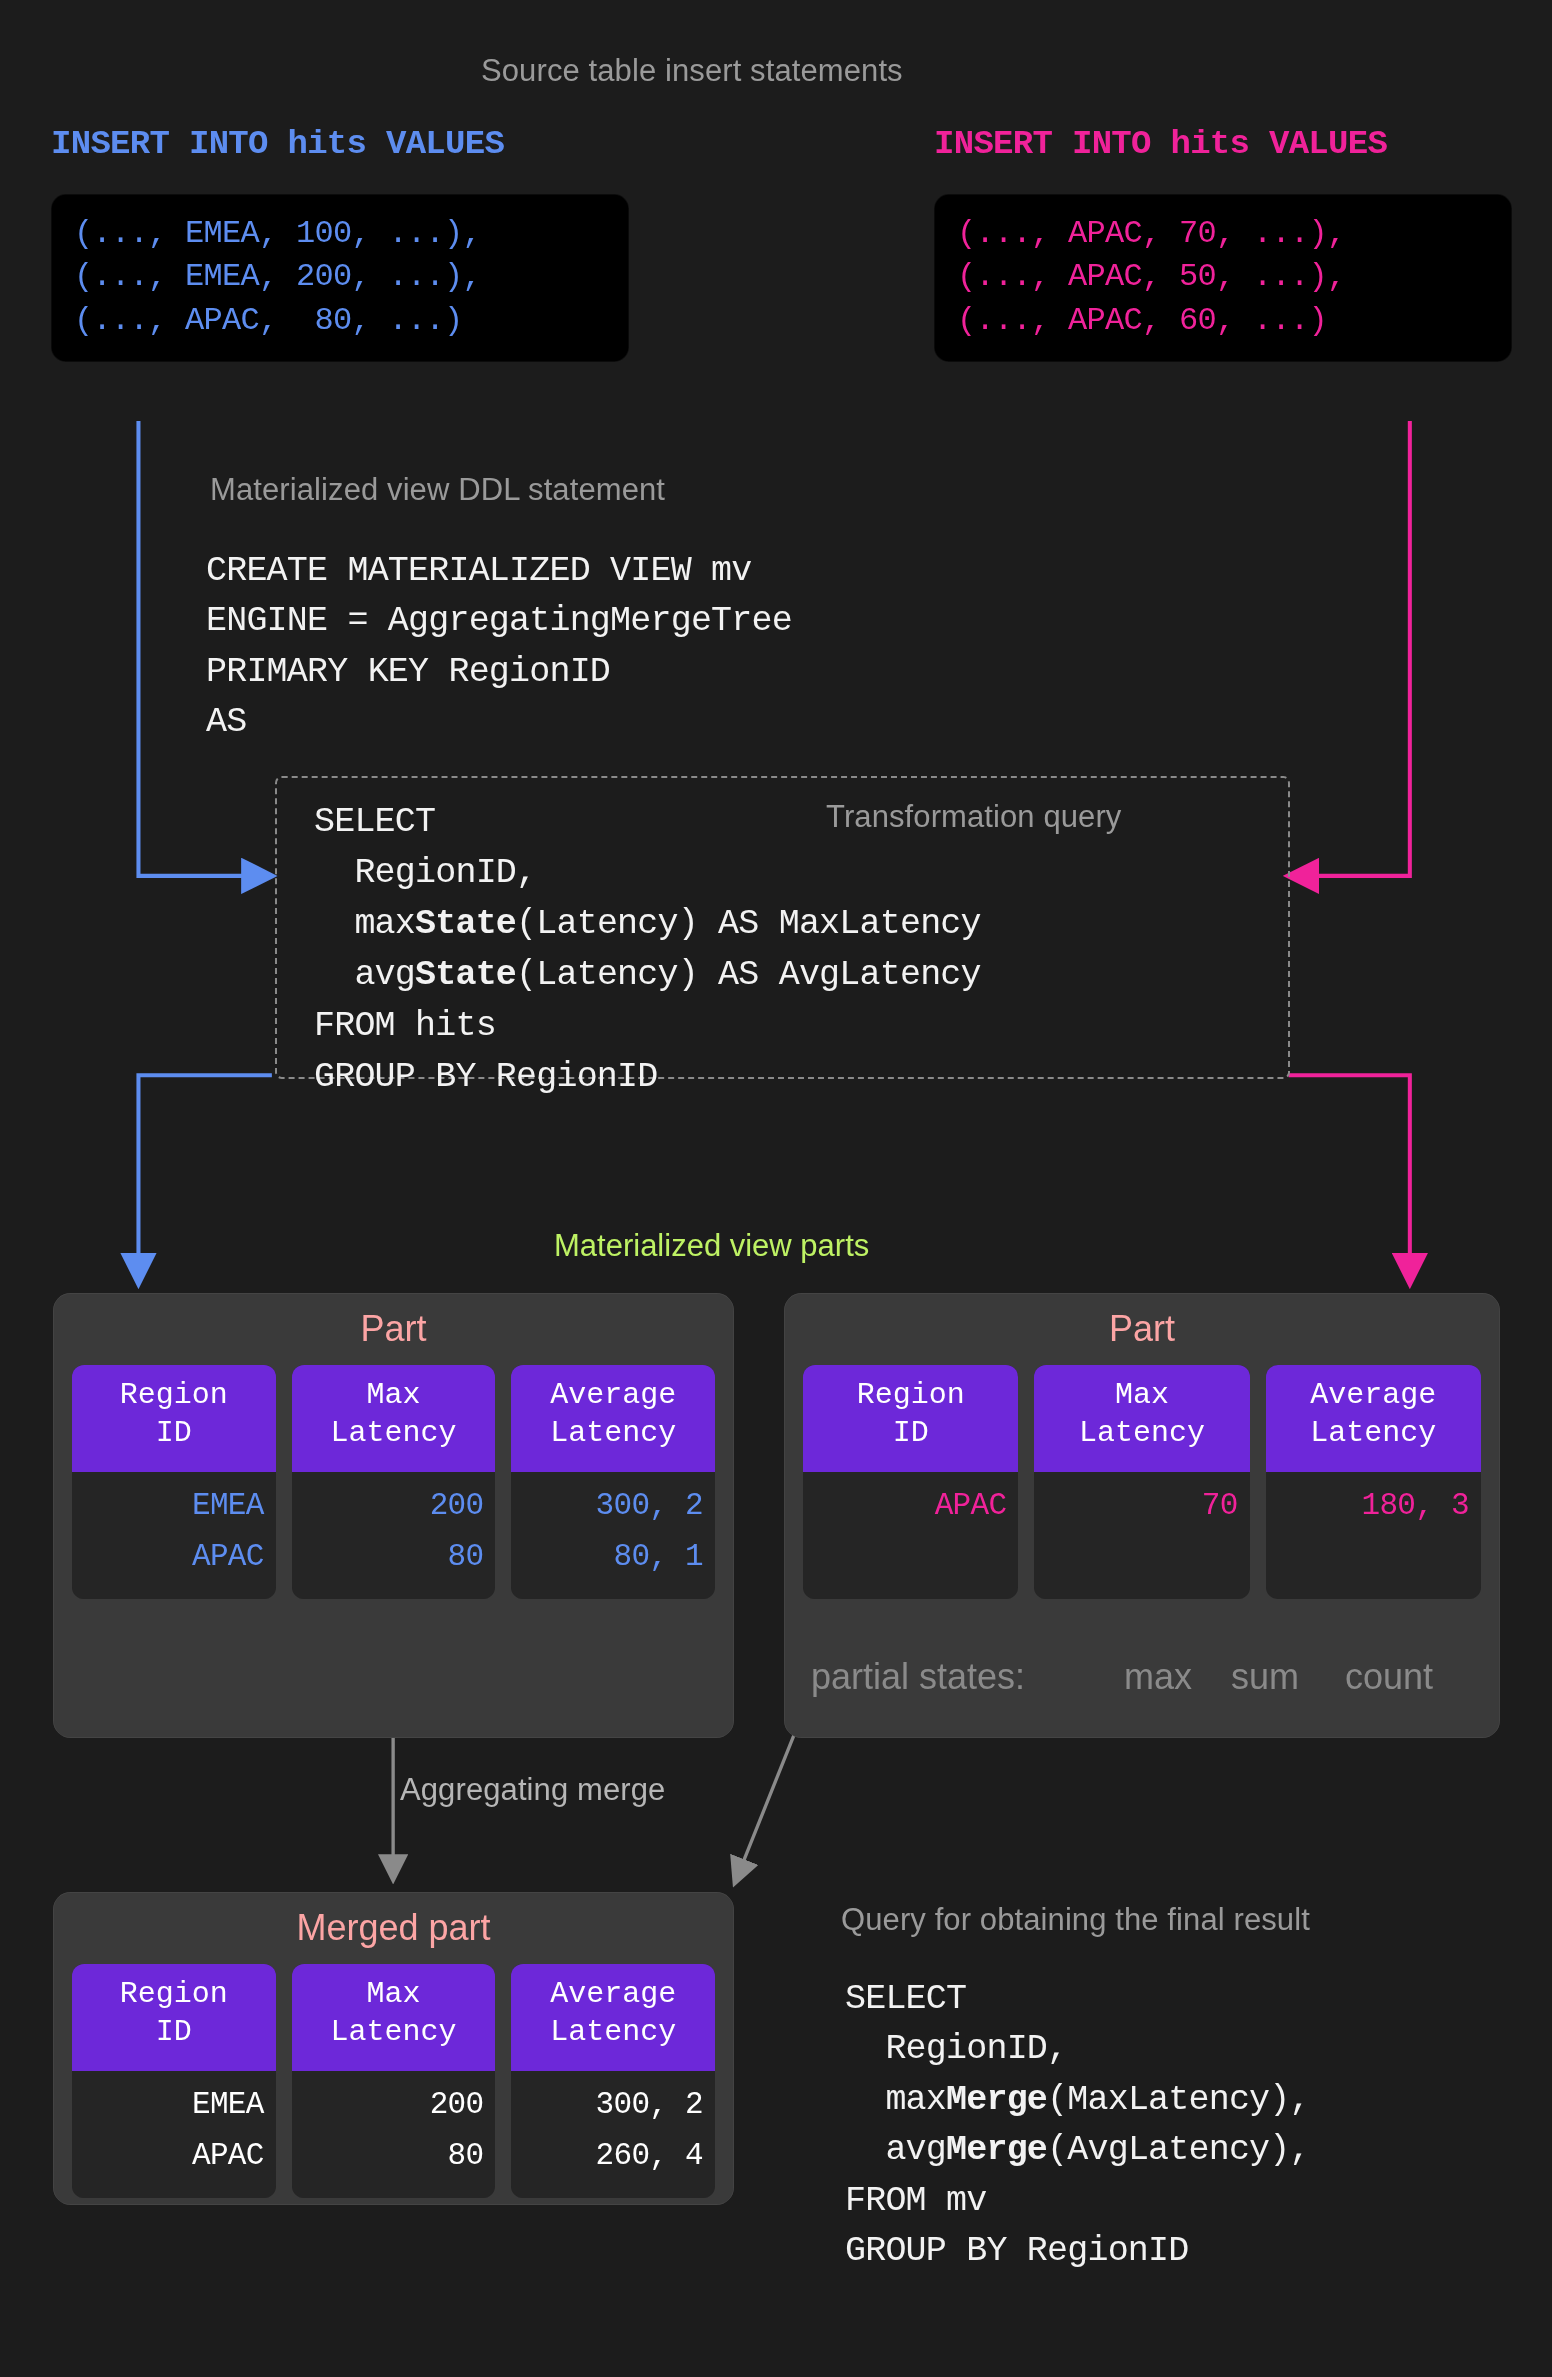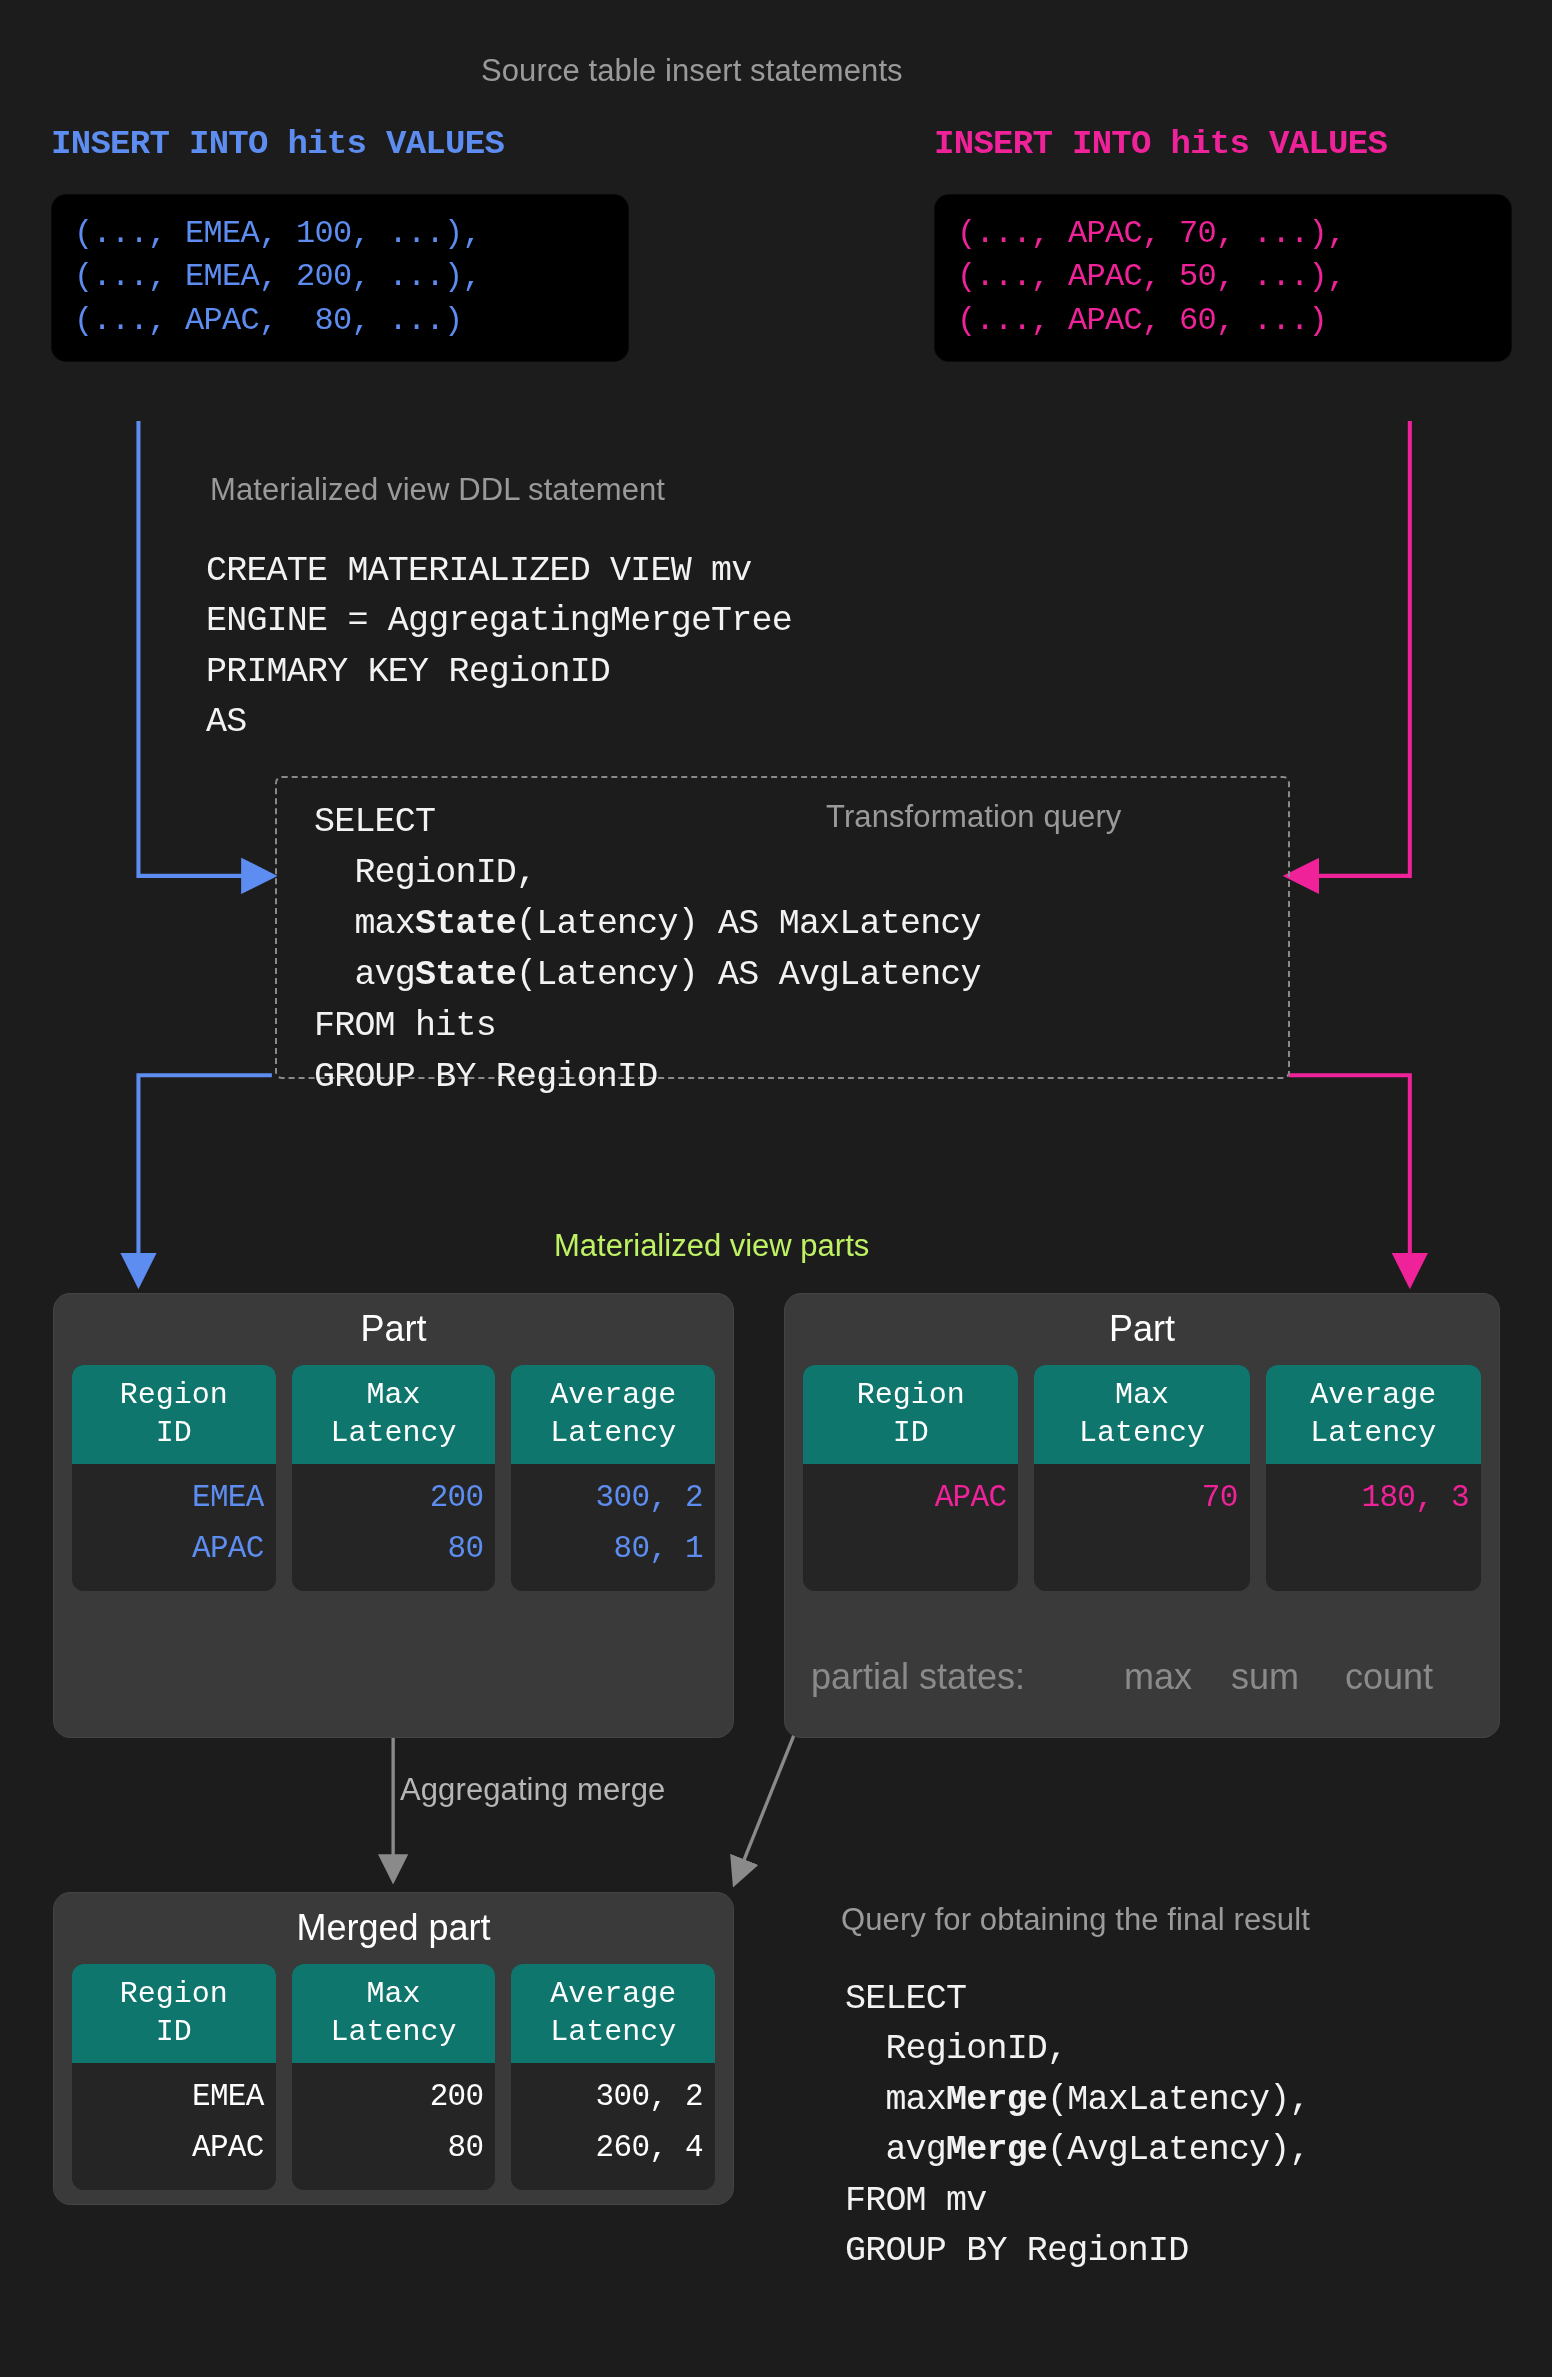--- a/index.html
+++ b/index.html
@@ -49,33 +49,33 @@
     font-size:35px;line-height:1.46;white-space:pre;color:#f2f2f2;letter-spacing:-0.8px;
   }
   .tq-line b{font-weight:700;}
 
   
   .part-card{
     background:#3a3a3a;border-radius:17.5px;
     box-shadow:inset 0 0 0 0.7px rgba(255,255,255,0.07);
   }
   .part-title{
-    text-align:center;font-size:36px;color:#ffffff;padding-top:15px;
+    text-align:center;font-size:36px;color:#fca5a5;padding-top:15px;
   }
   .cols{
     display:flex;gap:16px;padding:15px 19px 0 19px;
   }
   .col{
     flex:1;background:#1b1b1b;border-radius:12px;
     box-shadow:inset 0 0 0 0.7px rgba(255,255,255,0.10);
     overflow:hidden;
   }
   .col-head{
-    background:#0f766e;text-align:center;font-size:30px;line-height:1.25;
-    padding:12px 4px 12px 4px;color:#ffffff;white-space:pre-line;
+    background:#6d28d9;text-align:center;font-size:30px;line-height:1.25;
+    padding:12px 4px 20px 4px;color:#ffffff;white-space:pre-line;
   }
   .col-body{padding:9.4px 12px 17.5px 12px;background:#252525;}
   .cell{
     text-align:right;font-size:31px;line-height:1.62;white-space:pre;letter-spacing:-0.7px;
   }
   .cell.empty{visibility:hidden;}
 
   
   .ps-label{color:#8a8a8a;font-size:36px;white-space:nowrap;}
 

